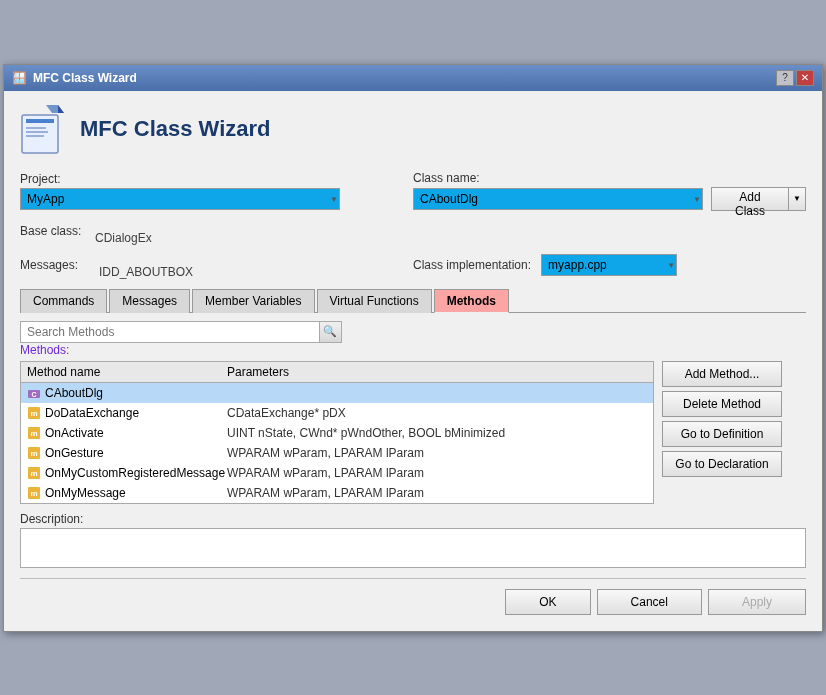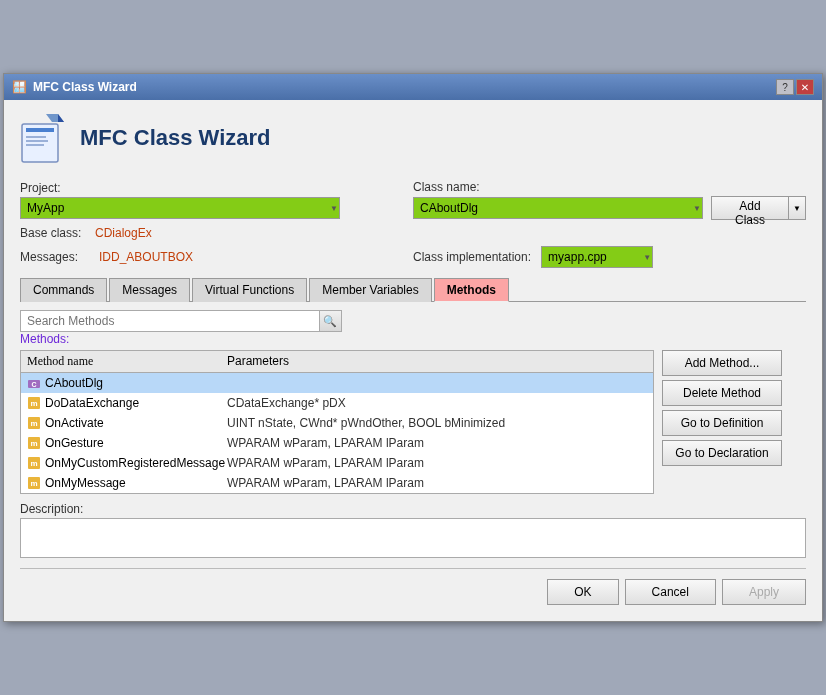--- a/index.html
+++ b/index.html
@@ -86,50 +86,51 @@
       color: #333;
       min-width: 75px;
     }
     .form-label-inline {
       font-size: 12px;
       color: #333;
       margin-right: 6px;
     }
     .form-value {
       font-size: 12px;
-      color: #c2410c;
+      color: #404040;
+      margin-top: 14px;
     }
     .select-wrapper {
       position: relative;
       display: inline-flex;
       align-items: center;
     }
     select {
       appearance: none;
       -webkit-appearance: none;
-      background: #84cc16;
+      background: #0ea5e9;
       border: 1px solid #999;
       padding: 2px 24px 2px 6px;
       font-size: 12px;
       height: 22px;
       cursor: pointer;
       outline: none;
     }
     .select-arrow {
       position: absolute;
       right: 2px;
       top: 50%;
       transform: translateY(-50%);
       pointer-events: none;
       font-size: 8px;
       color: #555;
     }
     .project-select { width: 320px; }
     .class-select { width: 290px; }
-    .impl-select { width: 112px; }
+    .impl-select { width: 136px; }
     .btn-add-class {
       display: flex;
       align-items: stretch;
       padding-left: 8px;
     }
     .btn-main {
       background: linear-gradient(to bottom, #f8f8f8, #e0e0e0);
       border: 1px solid #999;
       padding: 2px 12px;
       font-size: 12px;
@@ -217,21 +218,21 @@
     .table-header {
       display: flex;
       background: #e8e8e8;
       border-bottom: 1px solid #aaa;
       padding: 3px 6px;
       font-size: 12px;
       font-weight: normal;
       position: sticky;
       top: 0;
     }
-    .col-method { width: 200px; font-family: Liberation Serif, serif; }
+    .col-method { width: 200px; }
     .col-params { flex: 1; }
     .table-row {
       display: flex;
       padding: 2px 6px;
       cursor: pointer;
       font-size: 12px;
       min-height: 20px;
       align-items: center;
     }
     .table-row.selected { background: #b8d8f8; }
@@ -290,21 +291,21 @@
     }
     .bottom-row {
       display: flex;
       justify-content: flex-end;
       gap: 6px;
       padding-bottom: 4px;
     }
     .bottom-btn {
       background: linear-gradient(to bottom, #f8f8f8, #e0e0e0);
       border: 1px solid #999;
-      padding: 4px 26px;
+      padding: 4px 33px;
       font-size: 12px;
       cursor: pointer;
       height: 26px;
       min-width: 70px;
     }
     .bottom-btn.dimmed {
       color: #aaa;
       cursor: default;
     }
     
@@ -390,22 +391,22 @@
             </select>
             <span class="select-arrow">▼</span>
           </div>
         </div>
       </div>
     </div>
 
     <div class="tabs">
       <div class="tab">Commands</div>
       <div class="tab">Messages</div>
+      <div class="tab">Member Variables</div>
       <div class="tab">Virtual Functions</div>
-      <div class="tab">Member Variables</div>
       <div class="tab active">Methods</div>
     </div>
 
     <div class="search-bar">
       <input type="text" class="search-input" placeholder="Search Methods" style="">
       <div class="search-btn">🔍</div>
     </div>
 
     <div class="methods-label">Methods:</div>
 

